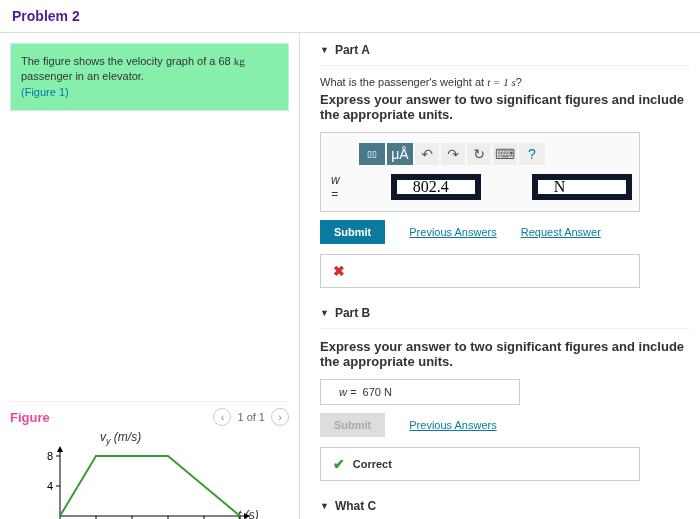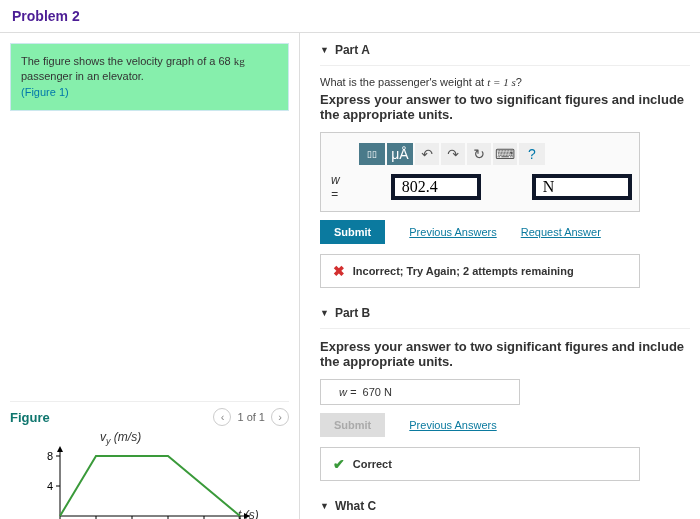--- a/index.html
+++ b/index.html
@@ -6,41 +6,41 @@
   body { font-family: Arial, Helvetica, sans-serif; font-size: 12px; color: #333; background: #fff; width: 700px; }
   .header { padding: 8px 12px; border-bottom: 1px solid #ddd; }
   .header h2 { font-size: 14px; color: #4c1d95; font-weight: bold; }
   .content { display: flex; }
   .left-col { width: 300px; padding: 10px; border-right: 1px solid #ddd; display: flex; flex-direction: column; }
   .right-col { flex: 1; padding: 10px 10px 10px 20px; }
   .intro-box { background: #86efac; border: 1px solid #cce8ee; padding: 10px; font-size: 11px; line-height: 1.4; margin-bottom: 10px; }
   .intro-box a { color: #0077aa; text-decoration: none; }
   .spacer { flex: 1; min-height: 280px; }
   .figure-head { display: flex; justify-content: space-between; align-items: center; padding: 6px 0; border-top: 1px solid #eee; }
-  .figure-head .title { font-size: 13px; font-weight: bold; color: #0f766e; }
+  .figure-head .title { font-size: 13px; font-weight: bold; color: #ec4899; }
   .pager { display: flex; align-items: center; gap: 6px; color: #666; font-size: 11px; }
   .pager-btn { width: 18px; height: 18px; border: 1px solid #ccc; border-radius: 9px; display: flex; align-items: center; justify-content: center; color: #888; background: #fff; cursor: pointer; }
   .chart-wrap { padding: 4px 0 0 10px; position: relative; height: 110px; }
   .y-label { position: absolute; left: 44px; top: -2px; font-style: italic; font-size: 12px; margin-left: 46px; }
   .y-label sub { font-size: 9px; }
   .x-label { position: absolute; left: 228px; top: 76px; font-style: italic; font-size: 12px; }
   .chart-svg { position: absolute; left: 30px; top: 14px; }
   .part { margin-bottom: 18px; }
   .part-head { display: flex; align-items: center; gap: 6px; font-weight: bold; font-size: 12px; padding-bottom: 8px; border-bottom: 1px solid #eee; margin-bottom: 10px; }
   .tri { font-size: 9px; }
   .question { font-size: 11px; margin-bottom: 4px; }
   .instruct { font-size: 13px; font-weight: bold; margin-bottom: 10px; }
   .answer-box { border: 1px solid #ccc; padding: 10px; background: #fafafa; width: 320px; margin-bottom: 8px; }
   .toolbar { display: flex; gap: 2px; margin-bottom: 8px; margin-left: 28px; align-items: center; }
   .tb-btn { width: 26px; height: 22px; background: #4a7a8a; color: #fff; display: flex; align-items: center; justify-content: center; font-size: 14px; border: none; cursor: pointer; }
   .tb-btn.light { background: #eee; color: #555; width: 24px; }
   .tb-btn.q { background: #eee; color: #0077aa; }
   .answer-row { display: flex; align-items: center; gap: 6px; }
   .w-label { font-style: italic; font-size: 12px; }
-  .answer-input { border: 4px solid #0f172a; height: 26px; padding: 2px 7px; font-size: 16px; font-family: serif; margin-left: 45px; }
+  .answer-input { border: 6px solid #0f172a; height: 26px; padding: 2px 16px; font-size: 16px; font-family: serif; margin-left: 45px; }
   .answer-input.val { width: 90px; }
   .answer-input.unit { width: 100px; }
   .answer-simple { border: 1px solid #ccc; padding: 6px 18px; width: 200px; font-size: 11px; background: #fff; margin-bottom: 8px; }
   .btn-row { display: flex; align-items: center; gap: 24px; margin-bottom: 10px; }
   .submit-btn { background: #0b7a9f; color: #fff; border: none; padding: 6px 14px; font-size: 11px; font-weight: bold; cursor: pointer; }
   .submit-btn.disabled { background: #ddd; color: #aaa; cursor: default; }
   .link { color: #0b7a9f; font-size: 11px; text-decoration: underline; cursor: pointer; }
   .feedback { border: 1px solid #ccc; padding: 8px 12px; display: flex; align-items: center; gap: 8px; font-size: 11px; width: 320px; background: #fff; }
   .feedback .x { color: #d32f2f; font-weight: bold; font-size: 14px; }
   .feedback .chk { color: #3a9a3a; font-weight: bold; font-size: 14px; }
@@ -147,21 +147,20 @@
       </div>
 
       <div class="btn-row">
         <button class="submit-btn">Submit</button>
         <span class="link">Previous Answers</span>
         <span class="link">Request Answer</span>
       </div>
 
       <div class="feedback">
         <span class="x">✖</span>
-        <strong>Incorrect; Try Again; 2 attempts remaining</strong>
       </div>
     </div>
 
     <div class="part">
       <div class="part-head">
         <span class="tri">▼</span>
         <span>Part B</span>
       </div>
       <div class="instruct">Express your answer to two significant figures and include the appropriate units.</div>
 

